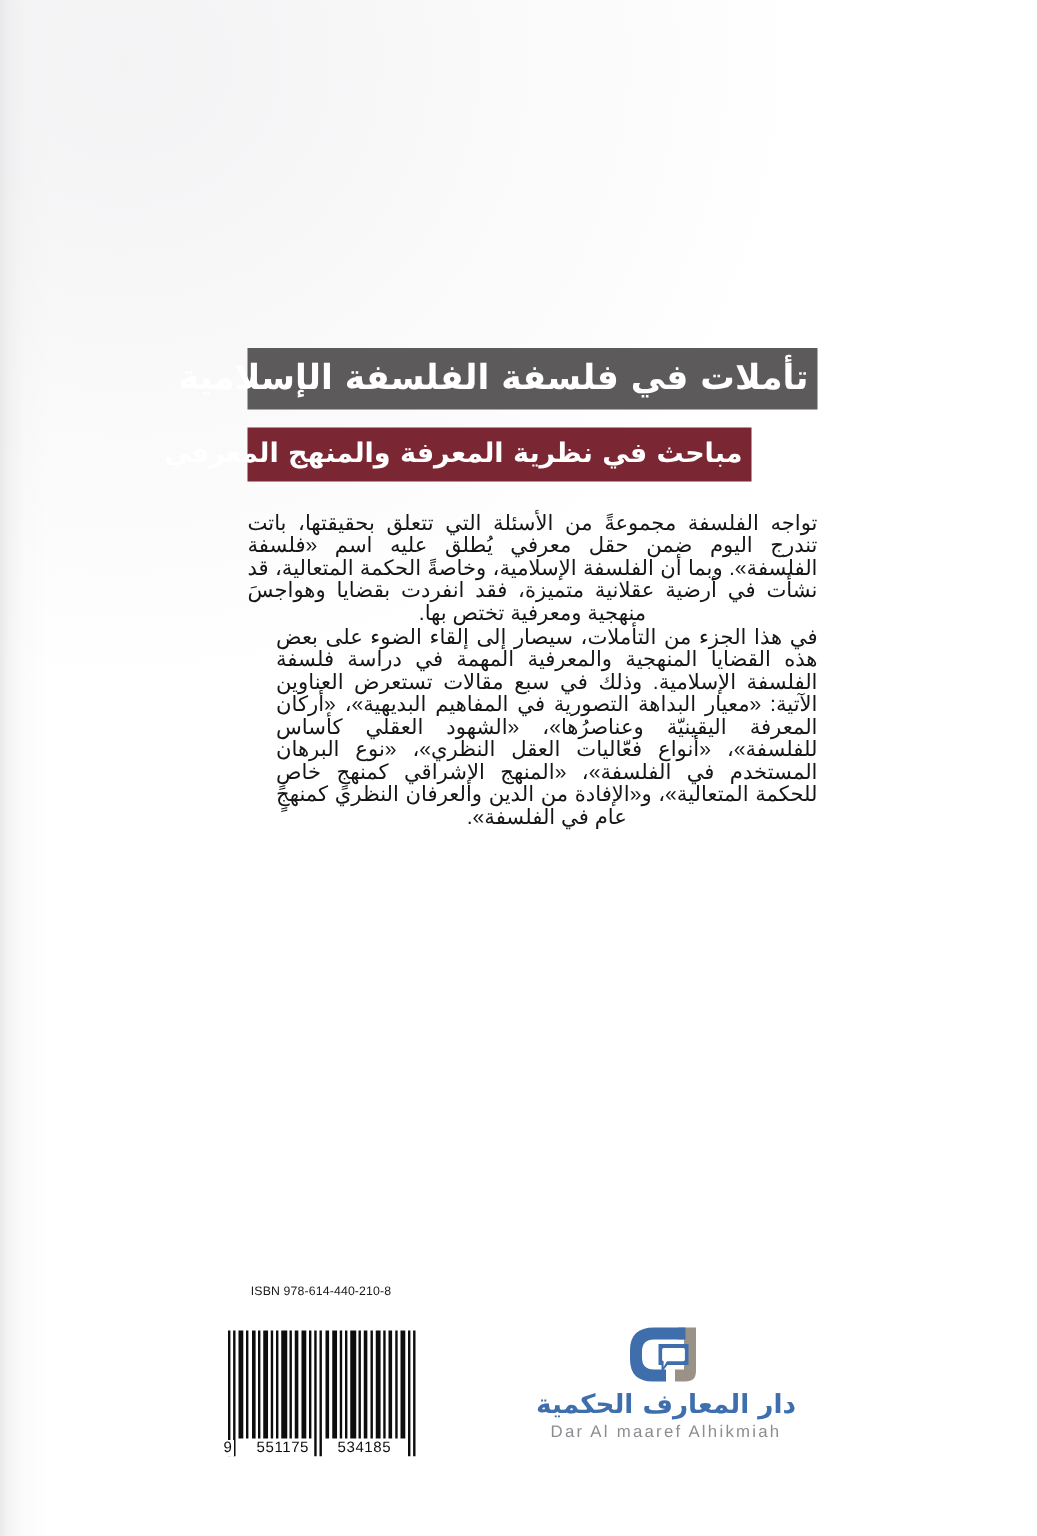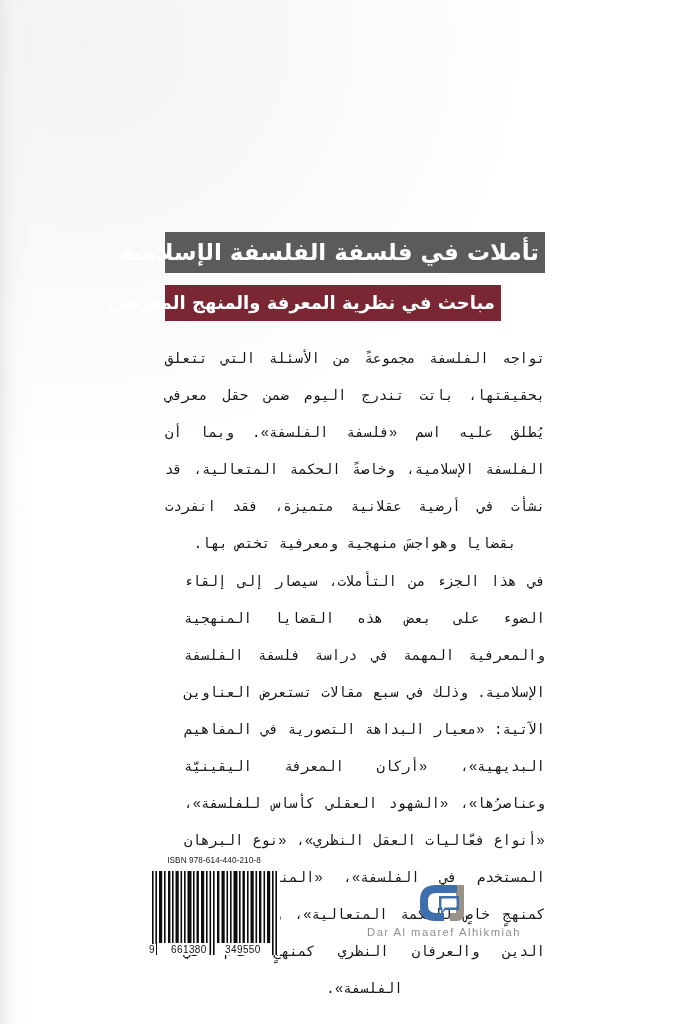--- a/index.html
+++ b/index.html
@@ -71,23 +71,23 @@
   }
 
   
   .blurb {
     position: absolute;
     top: 341px;
     right: 146px;
     width: 380px;
     direction: rtl;
     text-align: justify;
-    font-family: Liberation Mono, monospace;
+    font-family: Liberation Sans, sans-serif;
     font-size: 14.1px;
-    line-height: 37px;
+    line-height: 15px;
     color: #161616;
   }
   .blurb p {
     margin: 0;
     text-align: justify;
     text-align-last: center;
   }
   .blurb p + p {
     margin-top: 1px;
     margin-left: 19px;
@@ -100,21 +100,21 @@
     top: 856px;
     width: 132px;
     direction: ltr;
     text-align: center;
   }
   .isbn-text {
     font-family: "Liberation Sans", sans-serif;
     font-size: 8.2px;
     color: #1a1a1a;
     letter-spacing: 0.1px;
-    margin-bottom: 4px;
+    margin-bottom: 20px;
     white-space: nowrap;
   }
   .barcode {
     position: relative;
     height: 86px;
     width: 132px;
   }
   .barcode svg { display: block; }
   .barcode-digits {
     position: absolute;
@@ -223,37 +223,38 @@
           <rect x="107.5" y="2" width="1.6" height="72"></rect>
           <rect x="111" y="2" width="2.4" height="72"></rect>
           <rect x="115.5" y="2" width="1.6" height="72"></rect>
           <rect x="119" y="2" width="3.2" height="72"></rect>
           <rect x="124" y="2" width="1.6" height="84"></rect>
           <rect x="127.4" y="2" width="1.6" height="84"></rect>
         </g>
       </svg>
       <div class="barcode-digits">
         <span class="bd-lead">9</span>
-        <span class="bd-left">661380</span>
-        <span class="bd-right">349550</span>
+        <span class="bd-left">551175</span>
+        <span class="bd-right">534185</span>
       </div>
     </div>
   </div>
 
   <div class="publisher">
     <div class="logo-mark">
       <svg width="50" height="38" viewBox="0 0 50 38">
 
         <path d="M33 1 L45 1 L45 30 Q45 37 38 37 L31 37 L31 29 L37 29 L37 9 L33 9 Z" fill="#9a9287"></path>
 
         <path d="M17 1 L38 1 L38 9 L17 9 Q9 9 9 17 L9 21 Q9 29 17 29 L25 29 L25 37 L16 37
                  Q1 37 1 22 L1 16 Q1 1 17 1 Z" fill="#3f6ead"></path>
 
         <path d="M20 12 L40 12 L40 26 L26 26 L22 31 L22 26 L20 26 Z" fill="#3f6ead"></path>
 
         <path d="M23.5 14.6 L36.5 14.6 Q37.6 14.6 37.6 15.7 L37.6 22.4 Q37.6 23.5 36.5 23.5
                  L25.6 23.5 L23.4 27.4 L23.4 23.5 Q22.4 23.5 22.4 22.4 L22.4 15.7
                  Q22.4 14.6 23.5 14.6 Z" fill="#ffffff"></path>
       </svg>
     </div>
+    <div class="pub-name-ar">دار المعارف الحكمية</div>
     <div class="pub-name-en">Dar Al maaref Alhikmiah</div>
   </div>
 </div>
 
 </body></html>

